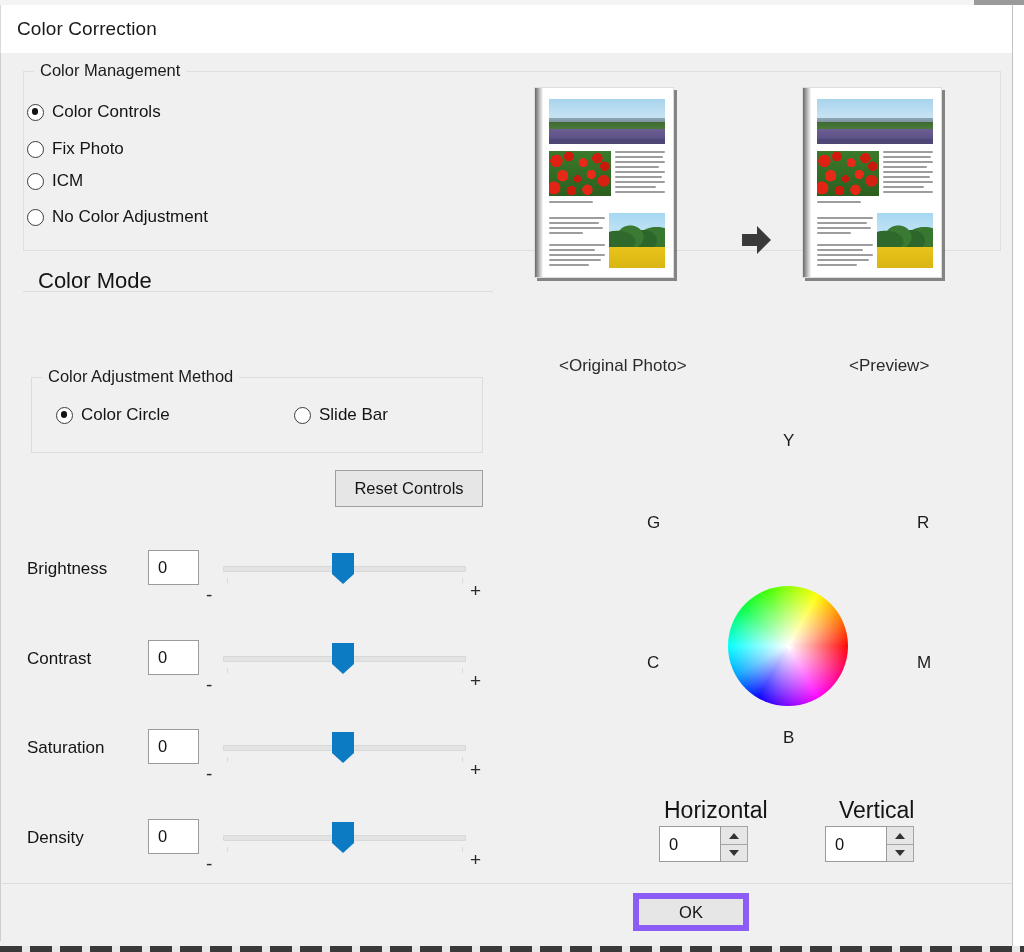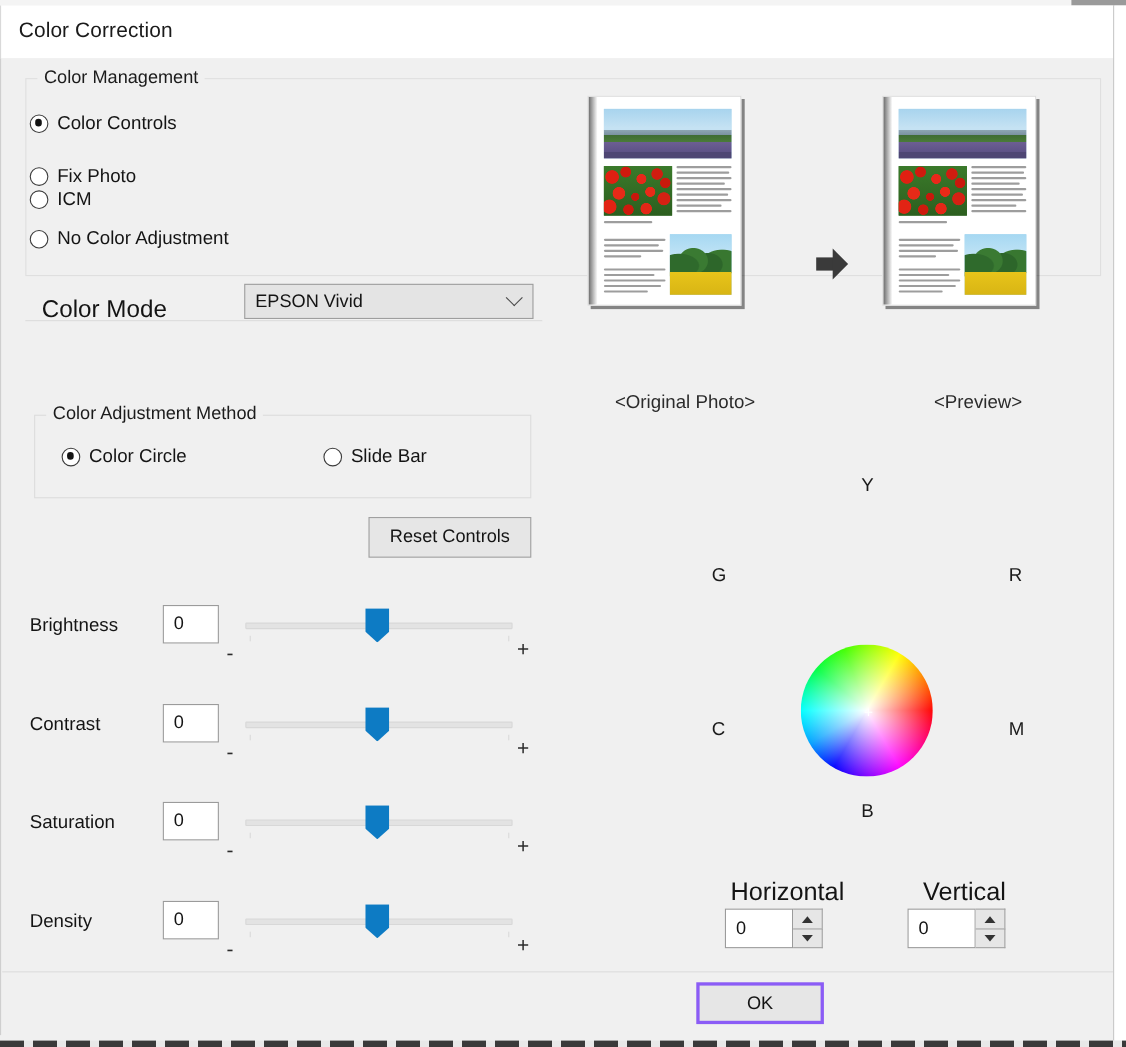--- a/index.html
+++ b/index.html
@@ -133,21 +133,21 @@
   
   .btn {
     position: absolute;
     background: #e6e6e6;
     border: 1px solid #a0a0a0;
     display: flex; align-items: center; justify-content: center;
     font-size: 16.5px; color: #141414;
     cursor: default;
   }
   .btn.focused {
-    border: 3px solid #8b5cf6;
+    border: 6px solid #8b5cf6;
     background: #e6e6e6;
   }
 
   
   .slider-row { position: absolute; left: 0; width: 500px; height: 86px; }
   .slider-row .s-label {
     position: absolute; left: 26px; top: 26px;
     font-size: 17px; color: #141414;
   }
   .numbox {
@@ -353,40 +353,36 @@
   <div class="dialog-body">
 
     <div class="groupbox" id="gb-colormgmt">
       <div class="gb-title">Color Management</div>
     </div>
 
     <div class="radio-row" style="left:26px; top:49px;">
       <span class="radio checked"></span>
       <span class="radio-label">Color Controls</span>
     </div>
-    <div class="radio-row" style="left:26px; top:97px;text-align:center;">
+    <div class="radio-row" style="left:26px; top:86px;text-align:center;">
       <span class="radio"></span>
       <span class="radio-label">Fix Photo</span>
     </div>
     <div class="radio-row" style="left:26px; top:118px;">
       <span class="radio"></span>
       <span class="radio-label">ICM</span>
     </div>
     <div class="radio-row" style="left:26px; top:154px;">
       <span class="radio"></span>
       <span class="radio-label">No Color Adjustment</span>
     </div>
 
     <div class="hrule"></div>
 
     <div class="field-label" style="left:37px; top:215px;">Color Mode</div>
-    <div class="combo" style="left:221px; top:205px; width:263px; height:32px;">
-      <span class="combo-text">EPSON Vivid</span>
-      <span class="chev"></span>
-    </div>
 
     <div class="groupbox" id="gb-method">
       <div class="gb-title">Color Adjustment Method</div>
     </div>
     <div class="radio-row" style="left:55px; top:352px;text-align:center;">
       <span class="radio checked"></span>
       <span class="radio-label">Color Circle</span>
     </div>
     <div class="radio-row" style="left:293px; top:352px;">
       <span class="radio"></span>

